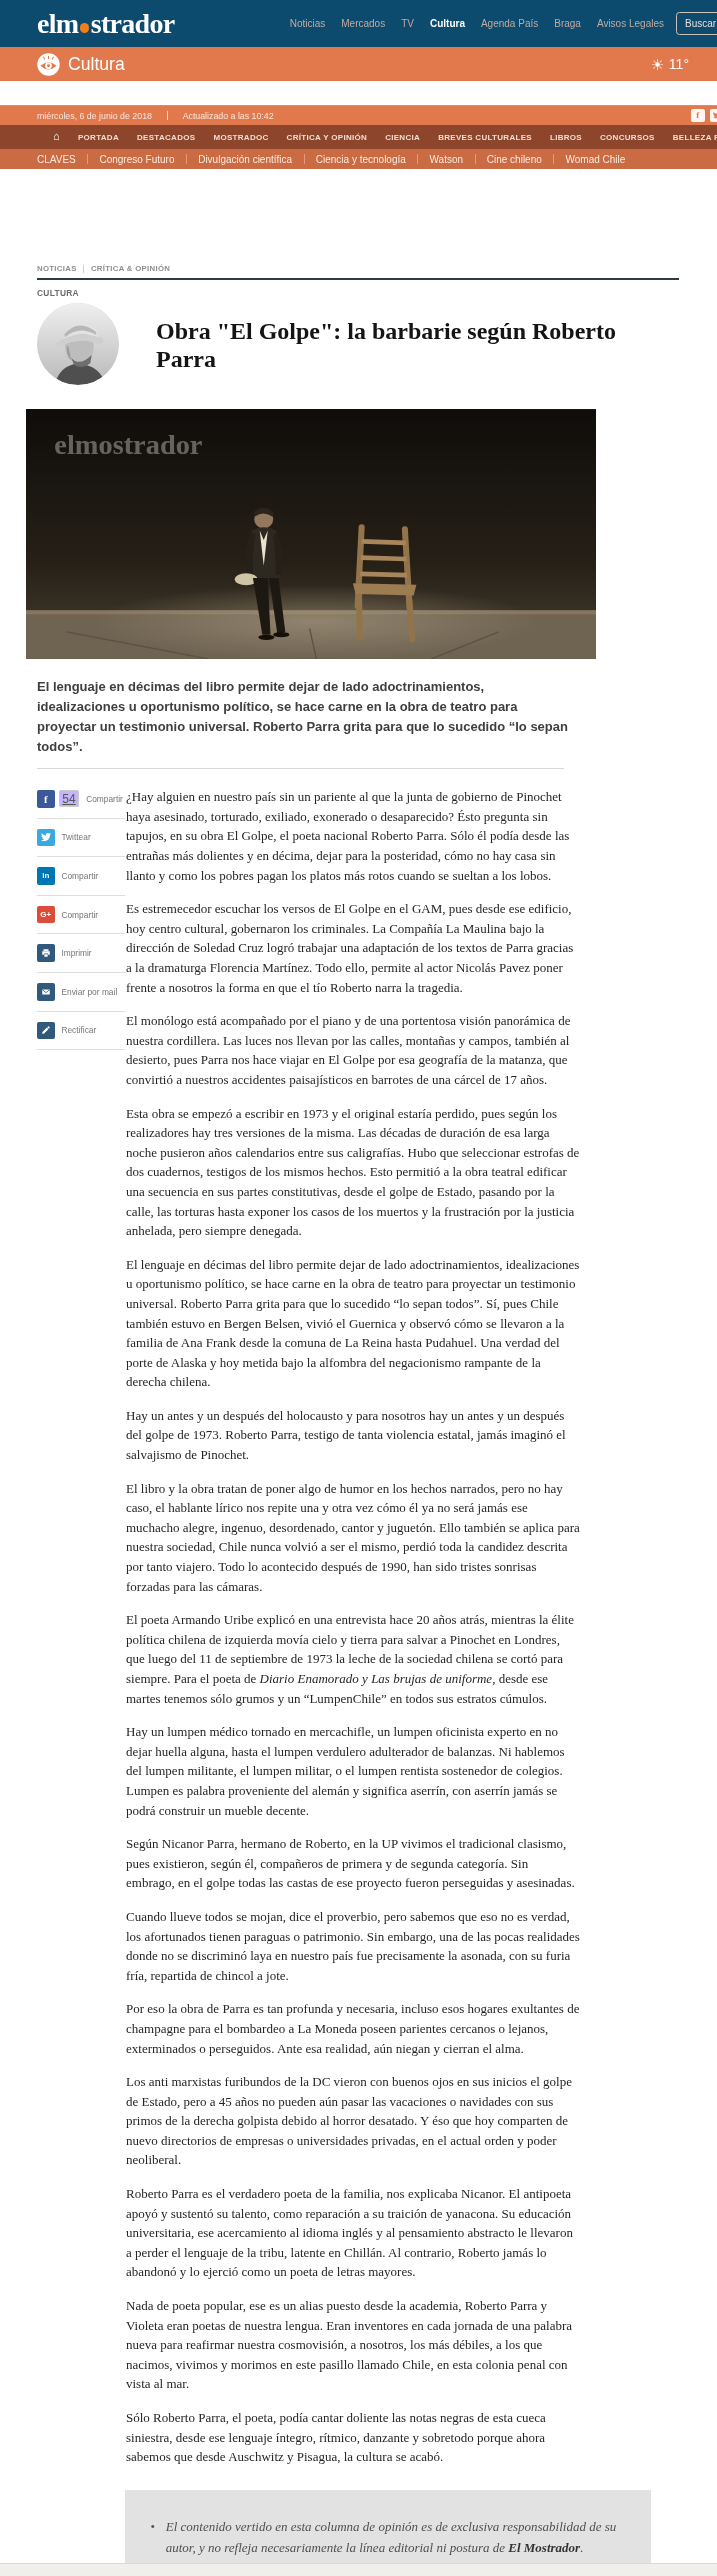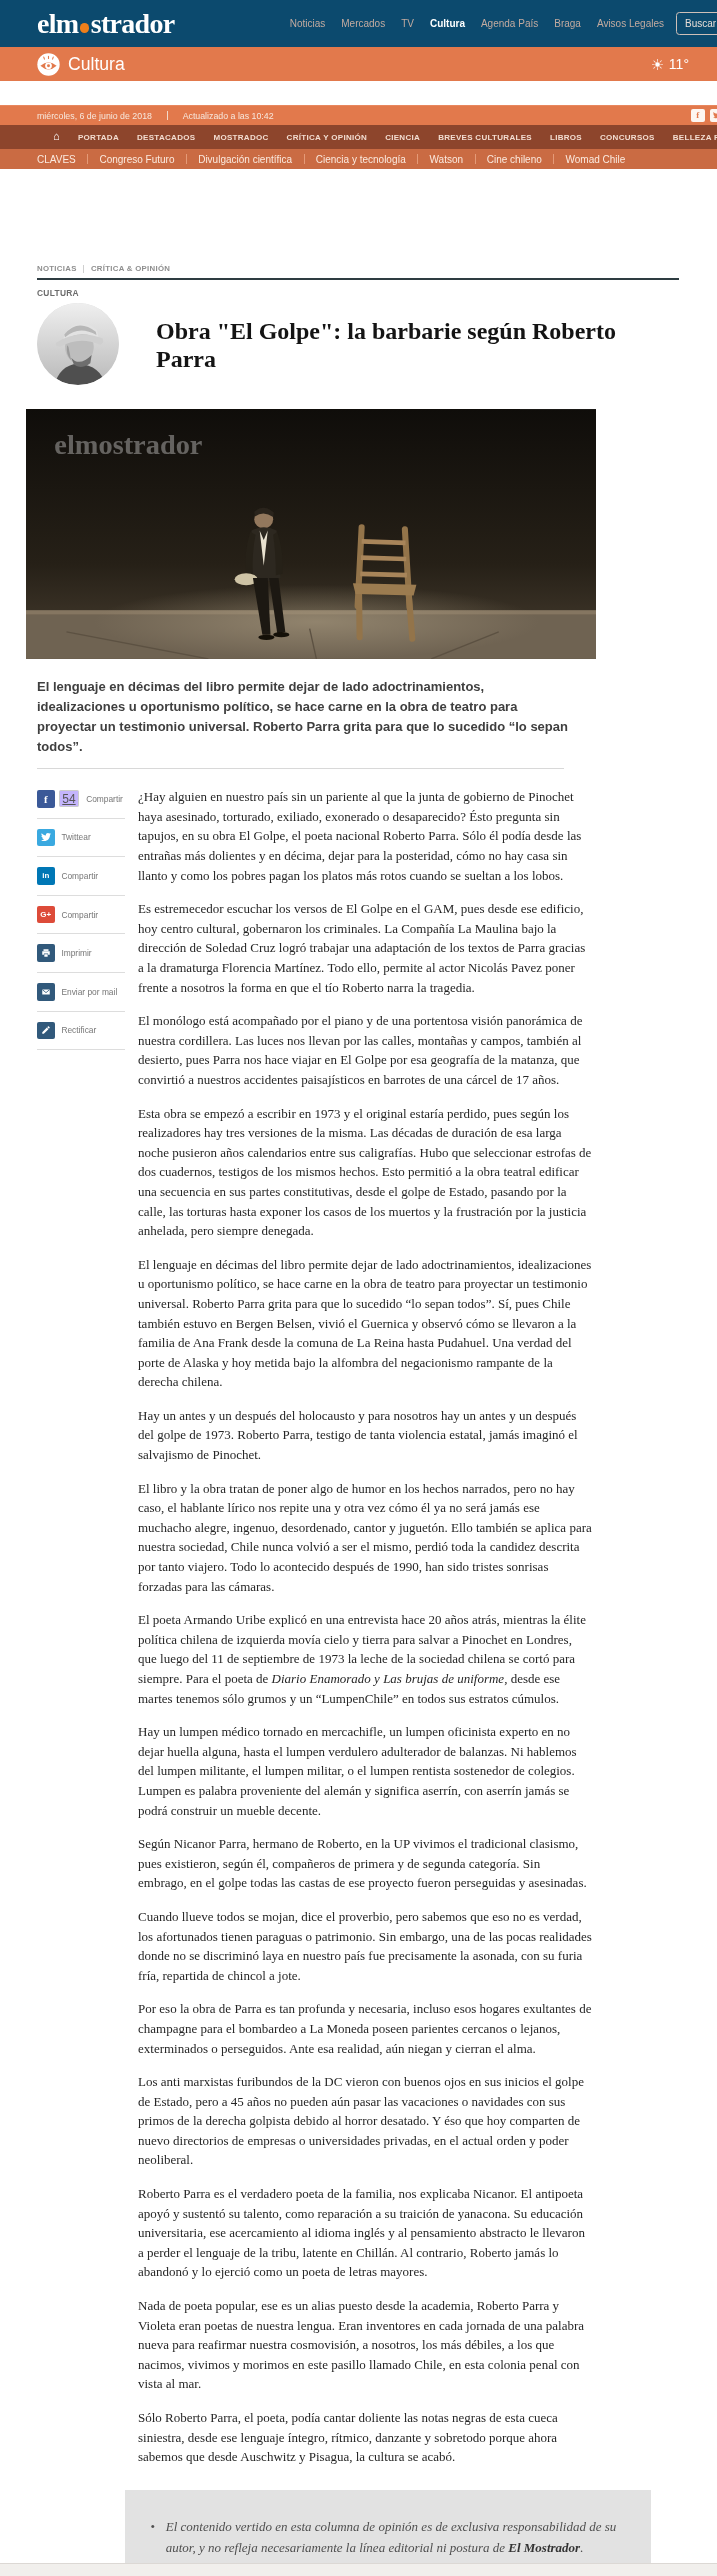--- a/index.html
+++ b/index.html
@@ -63,21 +63,21 @@
   .ic { width:17.6px; height:17.6px; border-radius:2px; display:flex; align-items:center; justify-content:center; color:#fff; font-weight:bold; font-size:10.8px; flex:0 0 auto; }
   .ic svg { width:10px; height:10px; }
   .ic.fb { background:#3b5998; font-family:"Liberation Serif", serif; }
   .ic.tw { background:#3aa9e0; }
   .ic.li { background:#0077b5; font-size:8px; }
   .ic.gp { background:#dd4b39; font-size:8px; }
   .ic.pr, .ic.ml, .ic.rc { background:#31597b; }
   .share-label { margin-left:6.8px; font-size:8.4px; color:#777; white-space:nowrap; }
   .fb-count { margin-left:4px; font-size:12px; color:#555; border:0.7px solid #ccc; border-radius:1.4px; padding:0.7px 2.7px; background:#c4b5fd;text-decoration:underline; }
 
-  .body { width:454px; margin-left:13px; padding-left:0; }
+  .body { width:454px; margin-left:1px; padding-left:0; }
   .body p { font-family:"Liberation Serif", serif; font-size:13px; line-height:19.6px; color:#262626; margin-bottom:14px; }
 
   .disclaimer { margin:9.5px 0 0 88px; width:526px; background:#e2e2e2; padding:26px 31px 27px 20px; display:flex; font-family:"Liberation Serif", serif; font-style:italic; font-size:13px; line-height:21px; color:#4f4f4f; }
   .disclaimer .bullet { margin:0 10.8px 0 5.4px; font-style:normal; }
   .disclaimer b { color:#333; }
 
   .pagefoot { position:absolute; left:0; bottom:0; width:100%; height:13.5px; background:#f1efec; border-top:0.7px solid #dcd8d4; }
 </style>
 </head>
 <body>

